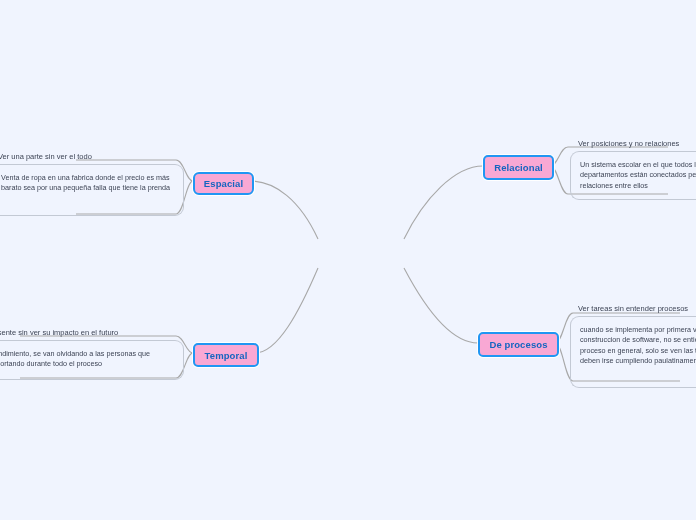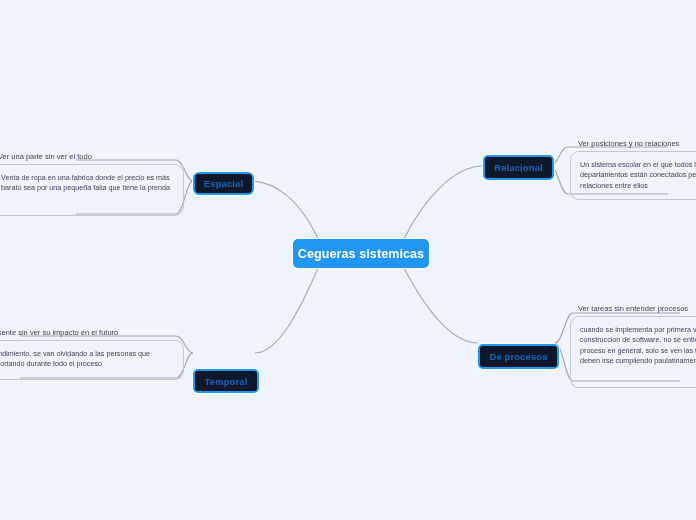--- a/index.html
+++ b/index.html
@@ -45,36 +45,36 @@
     display: flex;
     align-items: center;
     justify-content: center;
     letter-spacing: 0.1px;
     box-shadow: 0 0 0 1px rgba(255,255,255,0.9);
   }
 
   
   .branch-node {
     position: absolute;
-    background: #0f172a;
+    background: #f9a8d4;
     border: 2px solid #2196f3;
     border-radius: 5px;
     color: #1565c0;
     font-size: 9.5px;
     font-weight: bold;
     display: flex;
     align-items: center;
     justify-content: center;
     box-shadow: 0 0 0 1px rgba(255,255,255,0.95);
     letter-spacing: 0.1px;
   }
   .branch-espacial    { left: 193px; top: 172px; width: 57px;  height: 19px; border-radius: 6px; }
   .branch-relacional  { left: 483px; top: 155px; width: 67px;  height: 21px; }
-  .branch-temporal    { left: 193px; top: 343px; width: 62px;  height: 20px; margin-top: 26px; }
-  .branch-deprocesos  { left: 478px; top: 332px; width: 77px;  height: 21px; margin-top: 12px; }
+  .branch-temporal    { left: 193px; top: 343px; width: 62px;  height: 20px; }
+  .branch-deprocesos  { left: 478px; top: 332px; width: 77px;  height: 21px; }
 
   
   .leaf {
     position: absolute;
   }
   .leaf-label {
     font-size: 7.5px;
     color: #3d4455;
     white-space: nowrap;
     line-height: 10px;
@@ -144,23 +144,20 @@
       <path d="M 550 166 C 558 166 560 194 568 194 L 668 194"></path>
 
       <path d="M 193 353 C 186 353 184 336 176 336 L 20 336"></path>
       <path d="M 193 353 C 186 353 184 378 176 378 L 20 378"></path>
 
       <path d="M 555 343 C 563 343 565 313 573 313 L 680 313"></path>
       <path d="M 555 343 C 563 343 565 381 573 381 L 680 381"></path>
     </g>
   </svg>
 
-  <div class="central-node">
-    <span>Cegueras sistemicas</span>
-  </div>
 
   <div class="branch-node branch-espacial">
     <span>Espacial</span>
   </div>
 
   <div class="branch-node branch-relacional">
     <span>Relacional</span>
   </div>
 
   <div class="branch-node branch-temporal">

